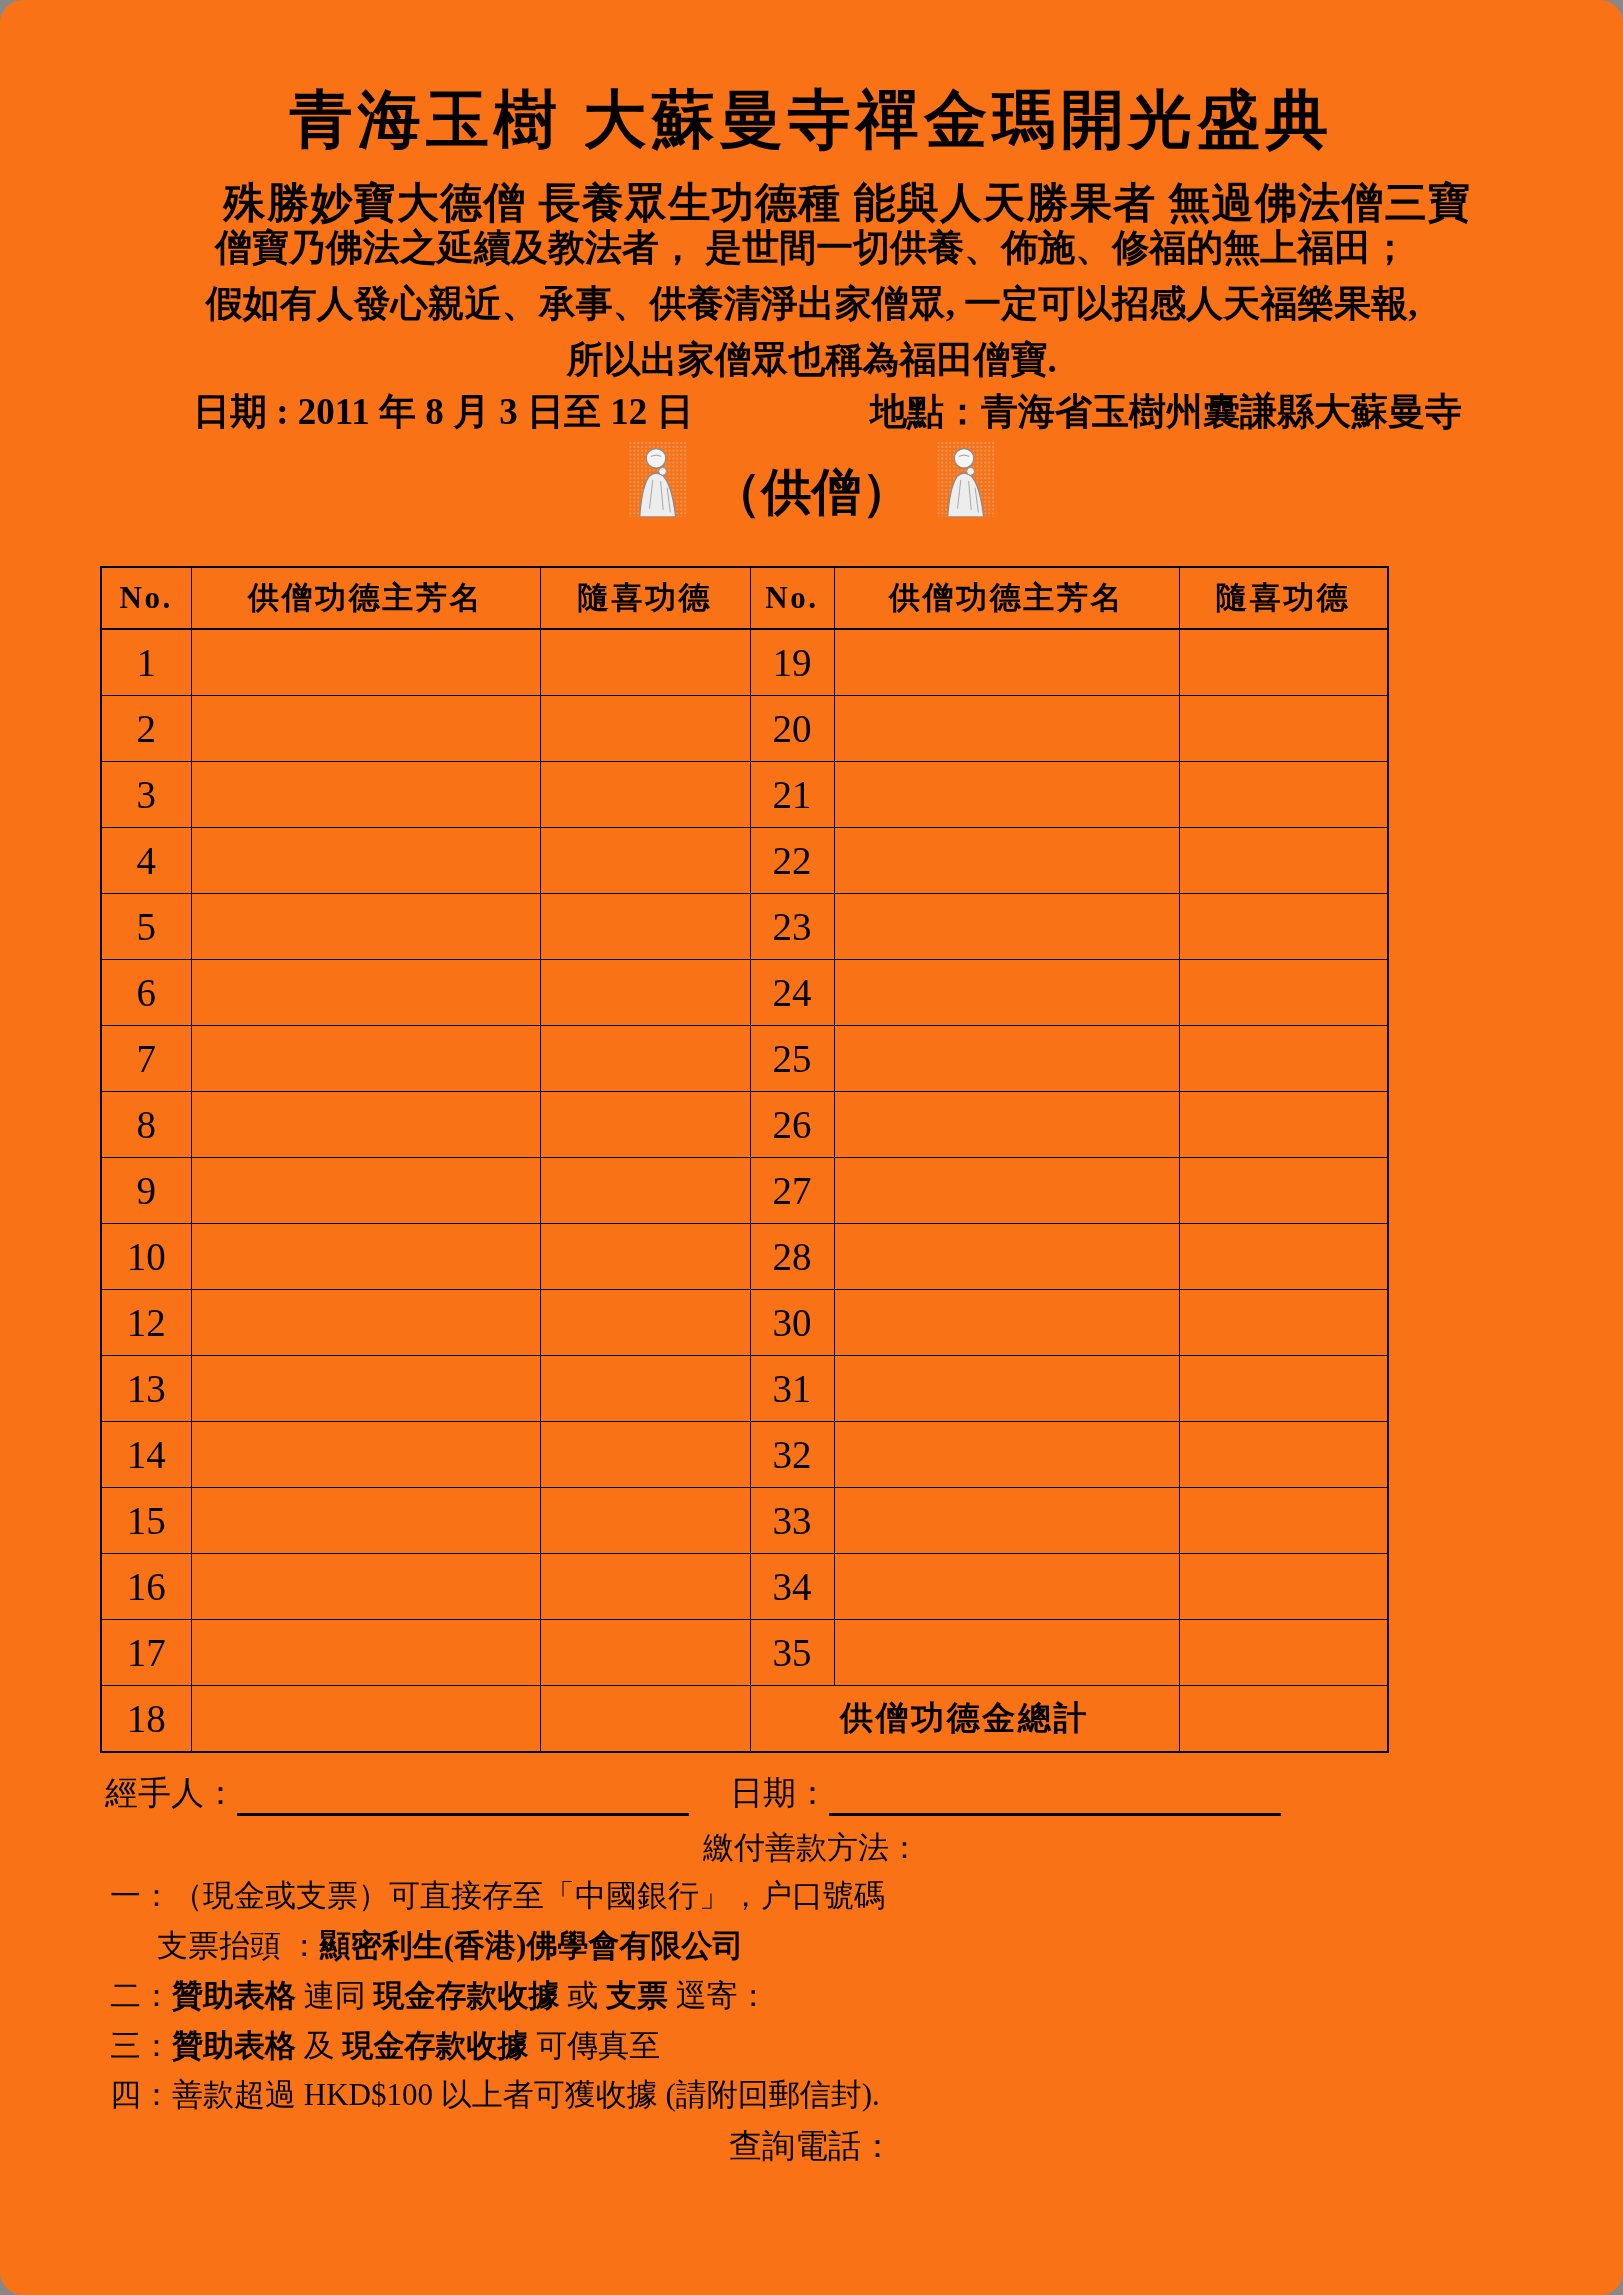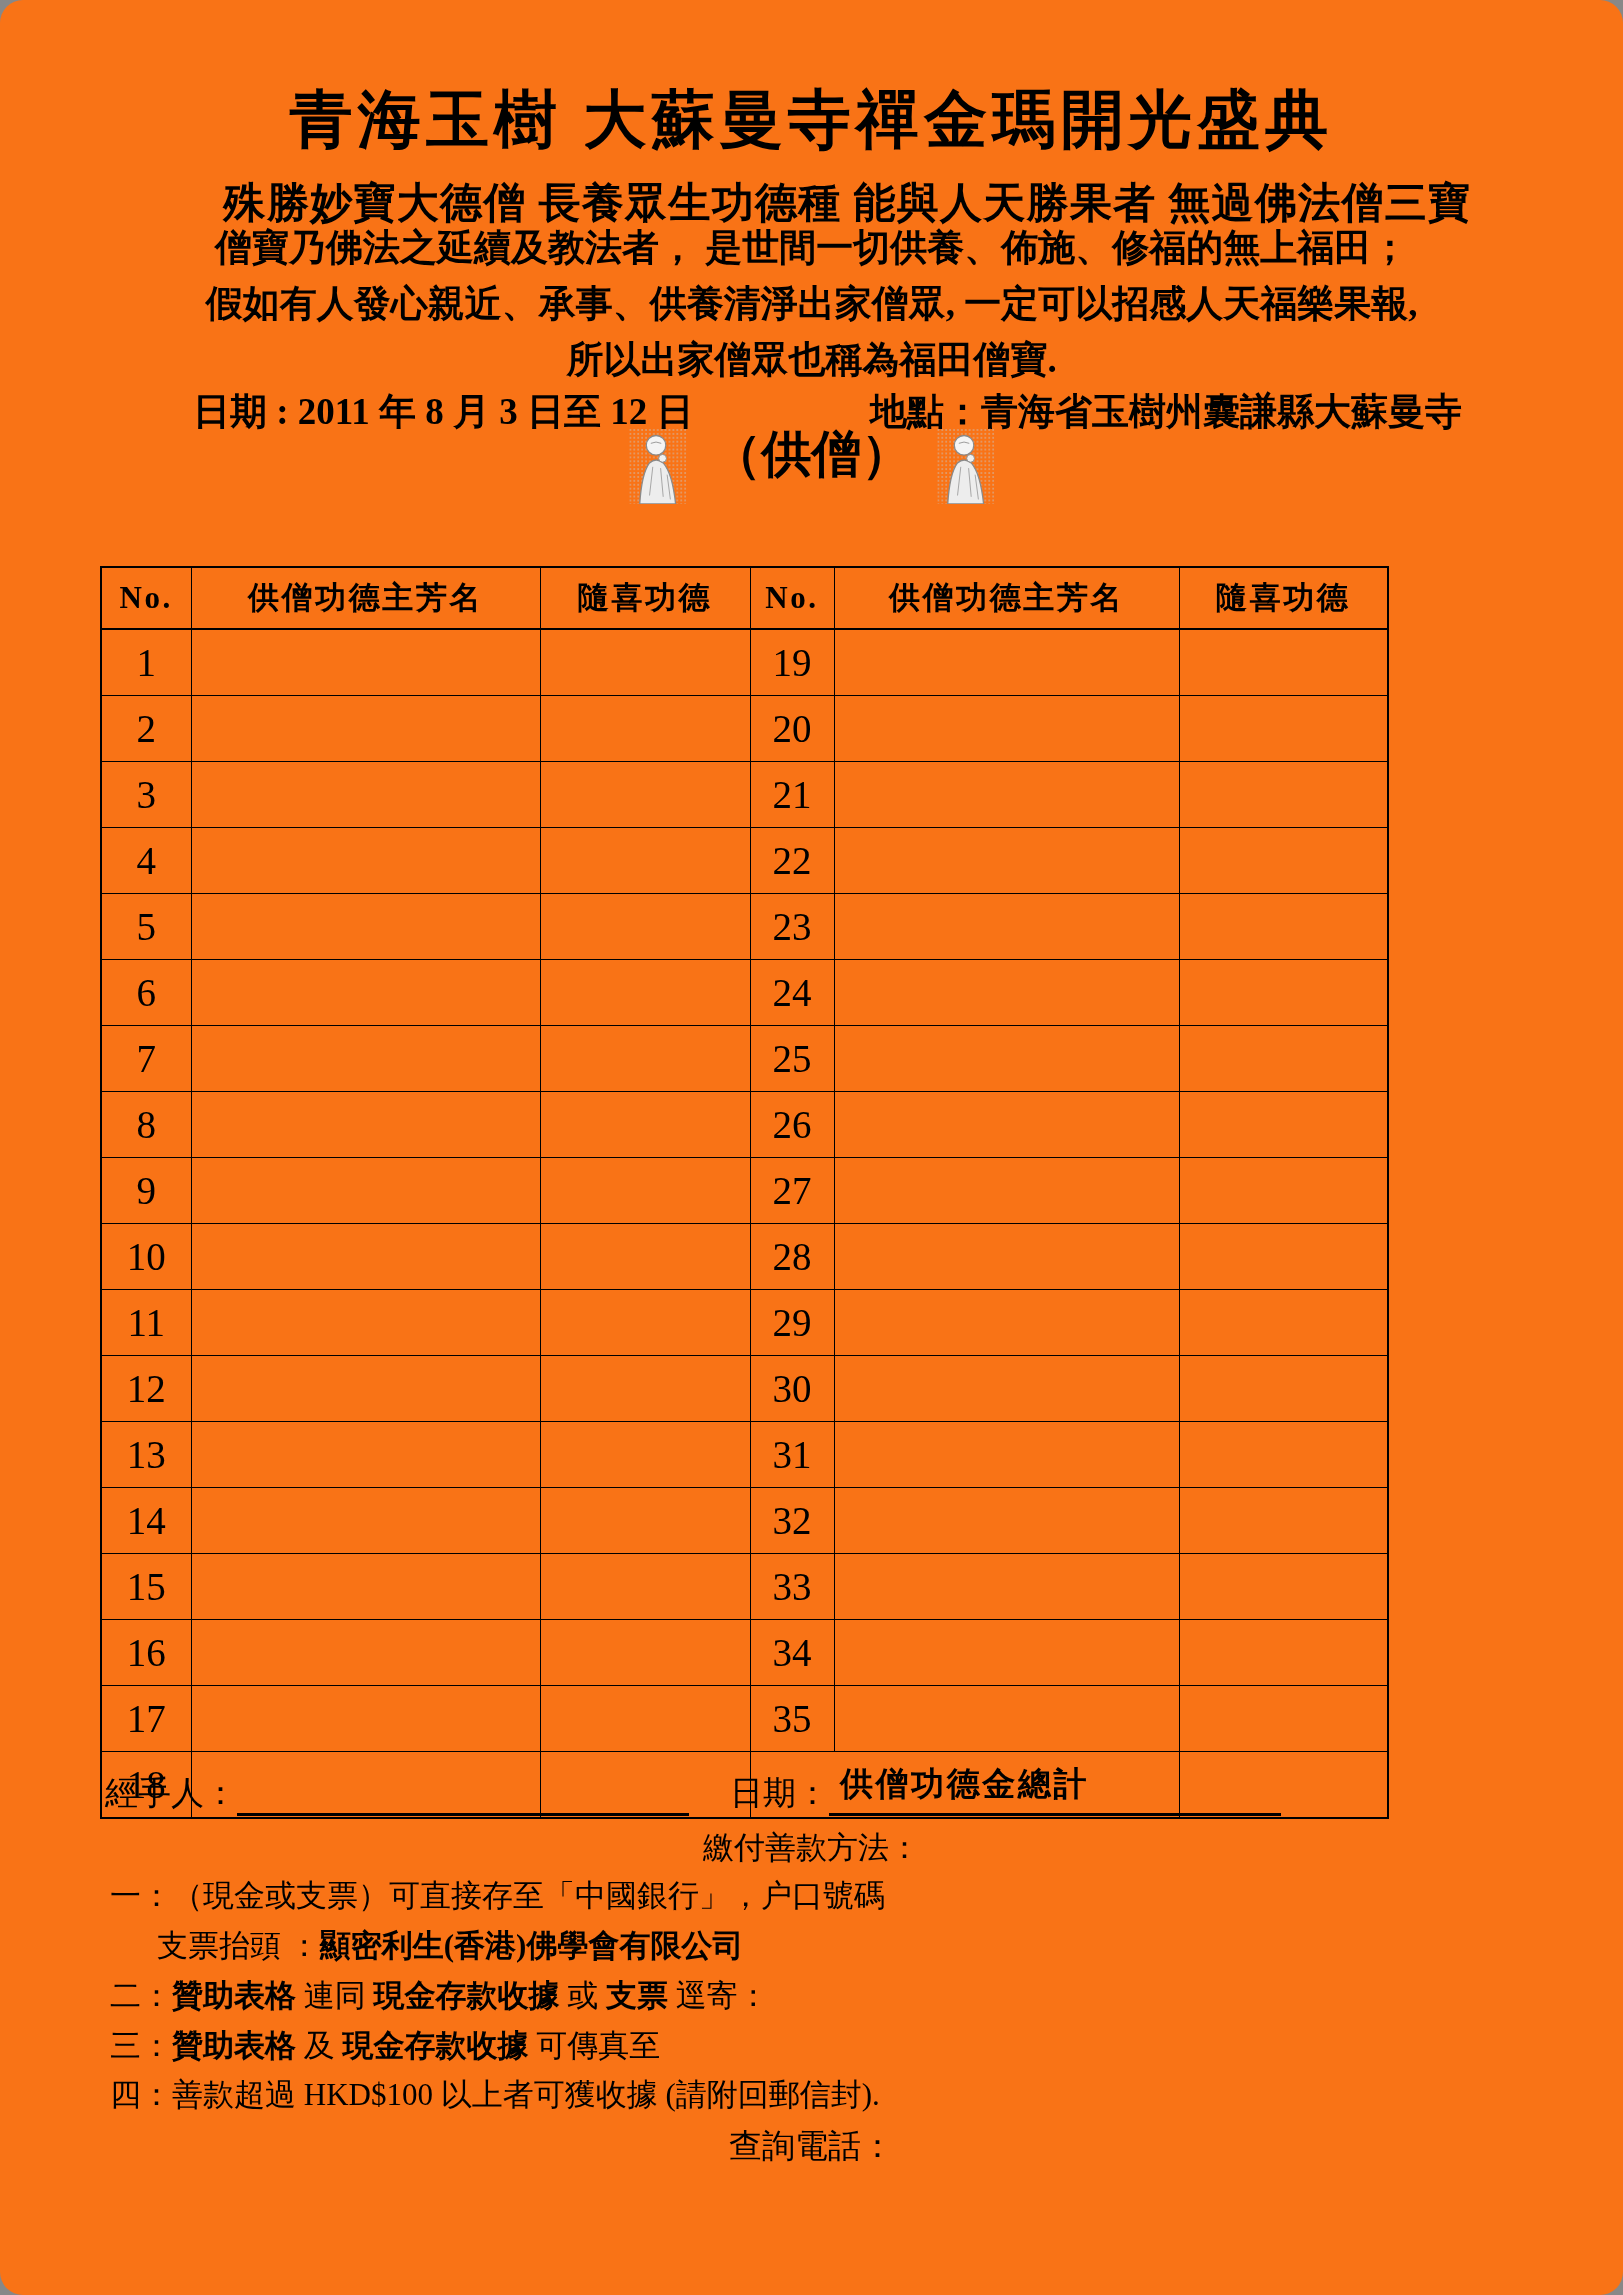--- a/index.html
+++ b/index.html
@@ -30,21 +30,21 @@
     font-size:37px;font-weight:600;
     line-height:56px;
   }
   .meta-row{
     top:387px;left:193px;width:1269px;
     display:flex;justify-content:space-between;
     font-size:37px;font-weight:600;
   }
   .section-row{
     top:429px;left:0;width:100%;height:88px;
-    display:flex;align-items:flex-start;justify-content:center;gap:25px;
+    display:flex;align-items:flex-end;justify-content:center;gap:25px;
   }
   .section-heading{font-size:50px;font-weight:600;line-height:1;}
   .monk{width:58px;height:75px;display:block;}
   table.donor{
     position:absolute;left:100px;top:525px;
     width:1286px;
     border-collapse:collapse;
     table-layout:fixed;
     margin-top:41px;
   }
@@ -245,28 +245,20 @@
         </tr>
         <tr>
           <td class="num">10</td>
           <td class="name"></td>
           <td class="merit"></td>
           <td class="num">28</td>
           <td class="name"></td>
           <td class="merit"></td>
         </tr>
         <tr>
-          <td class="num">11</td>
-          <td class="name"></td>
-          <td class="merit"></td>
-          <td class="num">29</td>
-          <td class="name"></td>
-          <td class="merit"></td>
-        </tr>
-        <tr>
           <td class="num">12</td>
           <td class="name"></td>
           <td class="merit"></td>
           <td class="num">30</td>
           <td class="name"></td>
           <td class="merit"></td>
         </tr>
         <tr>
           <td class="num">13</td>
           <td class="name"></td>

